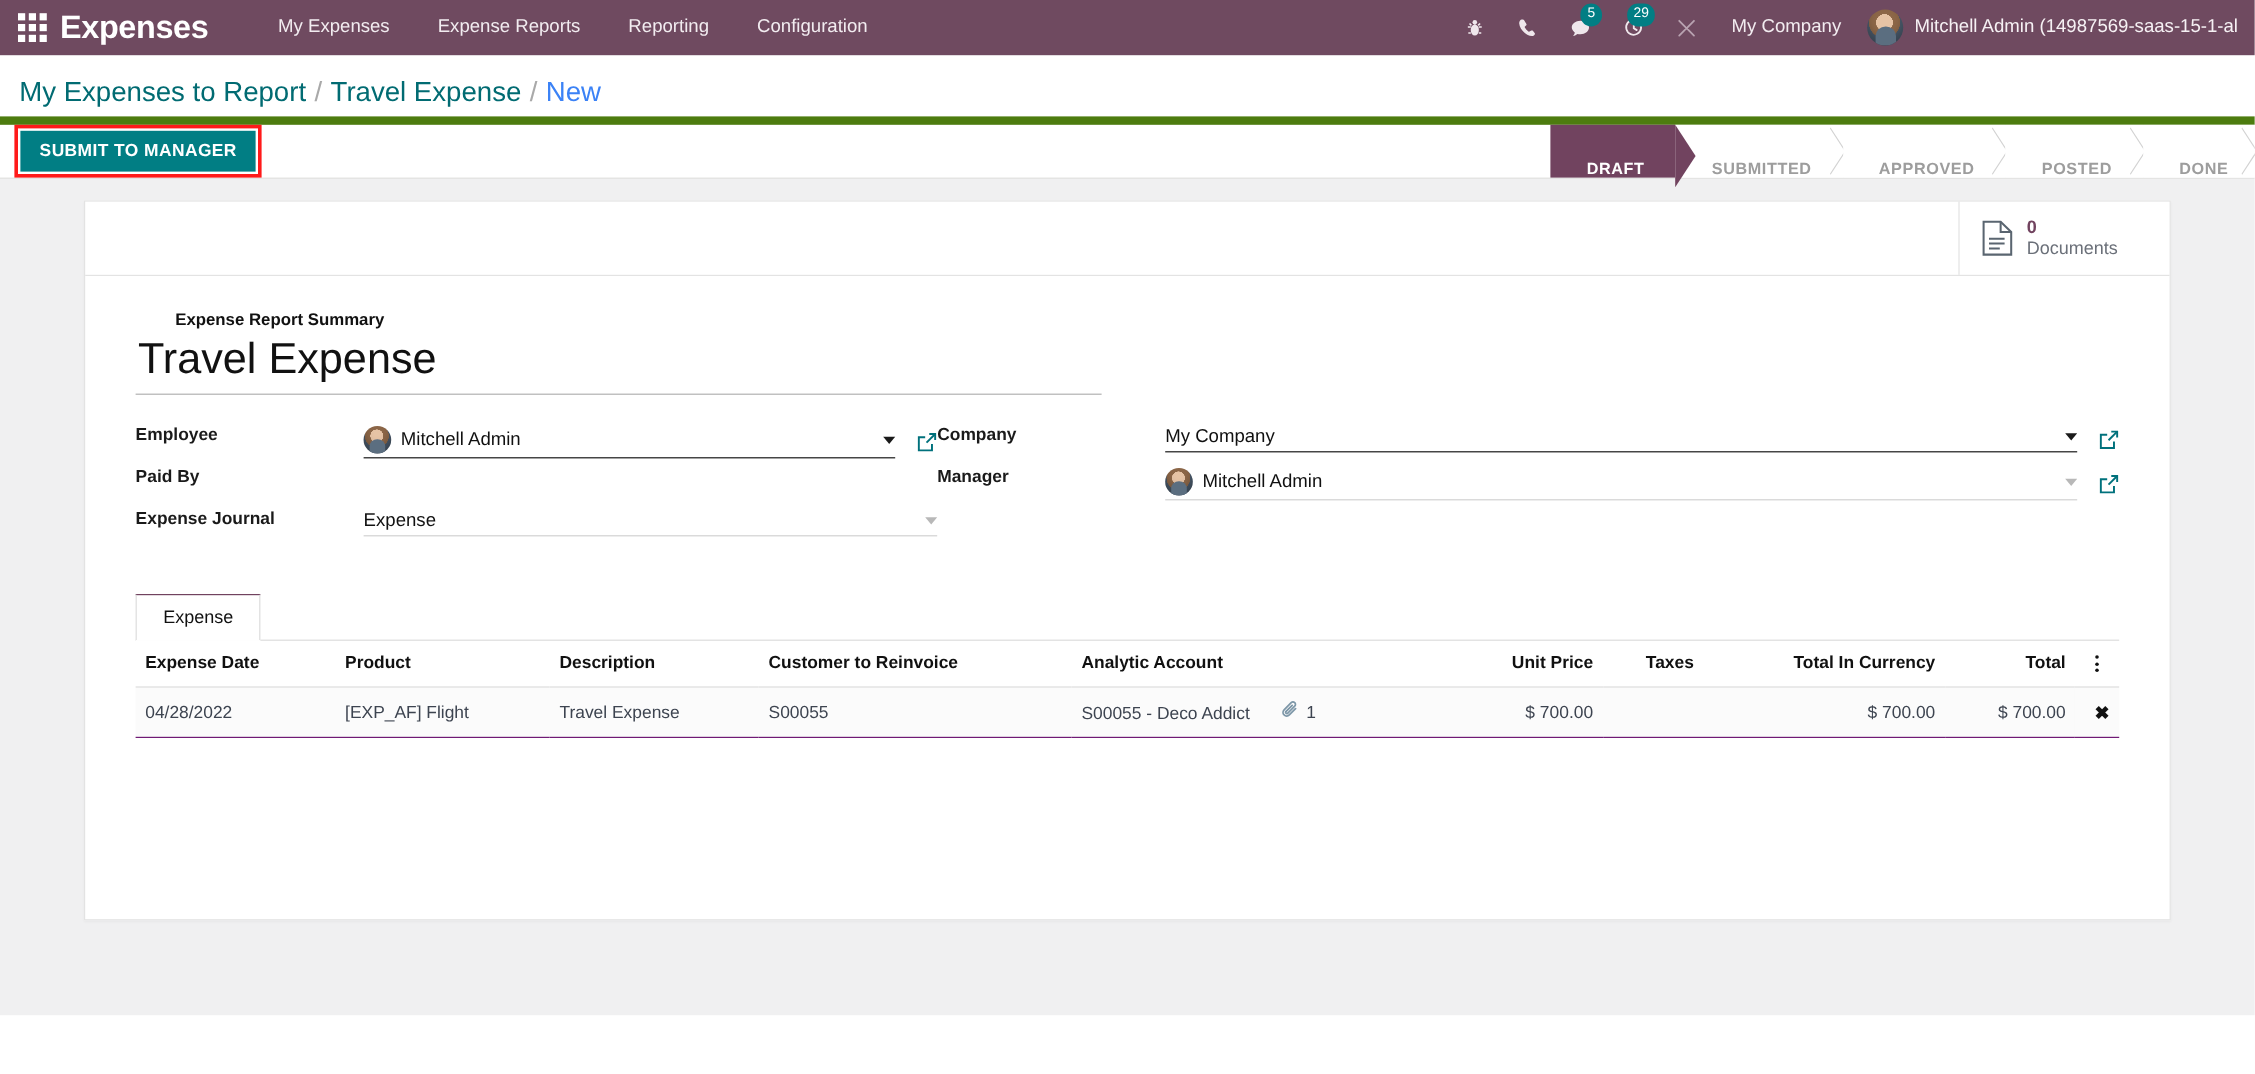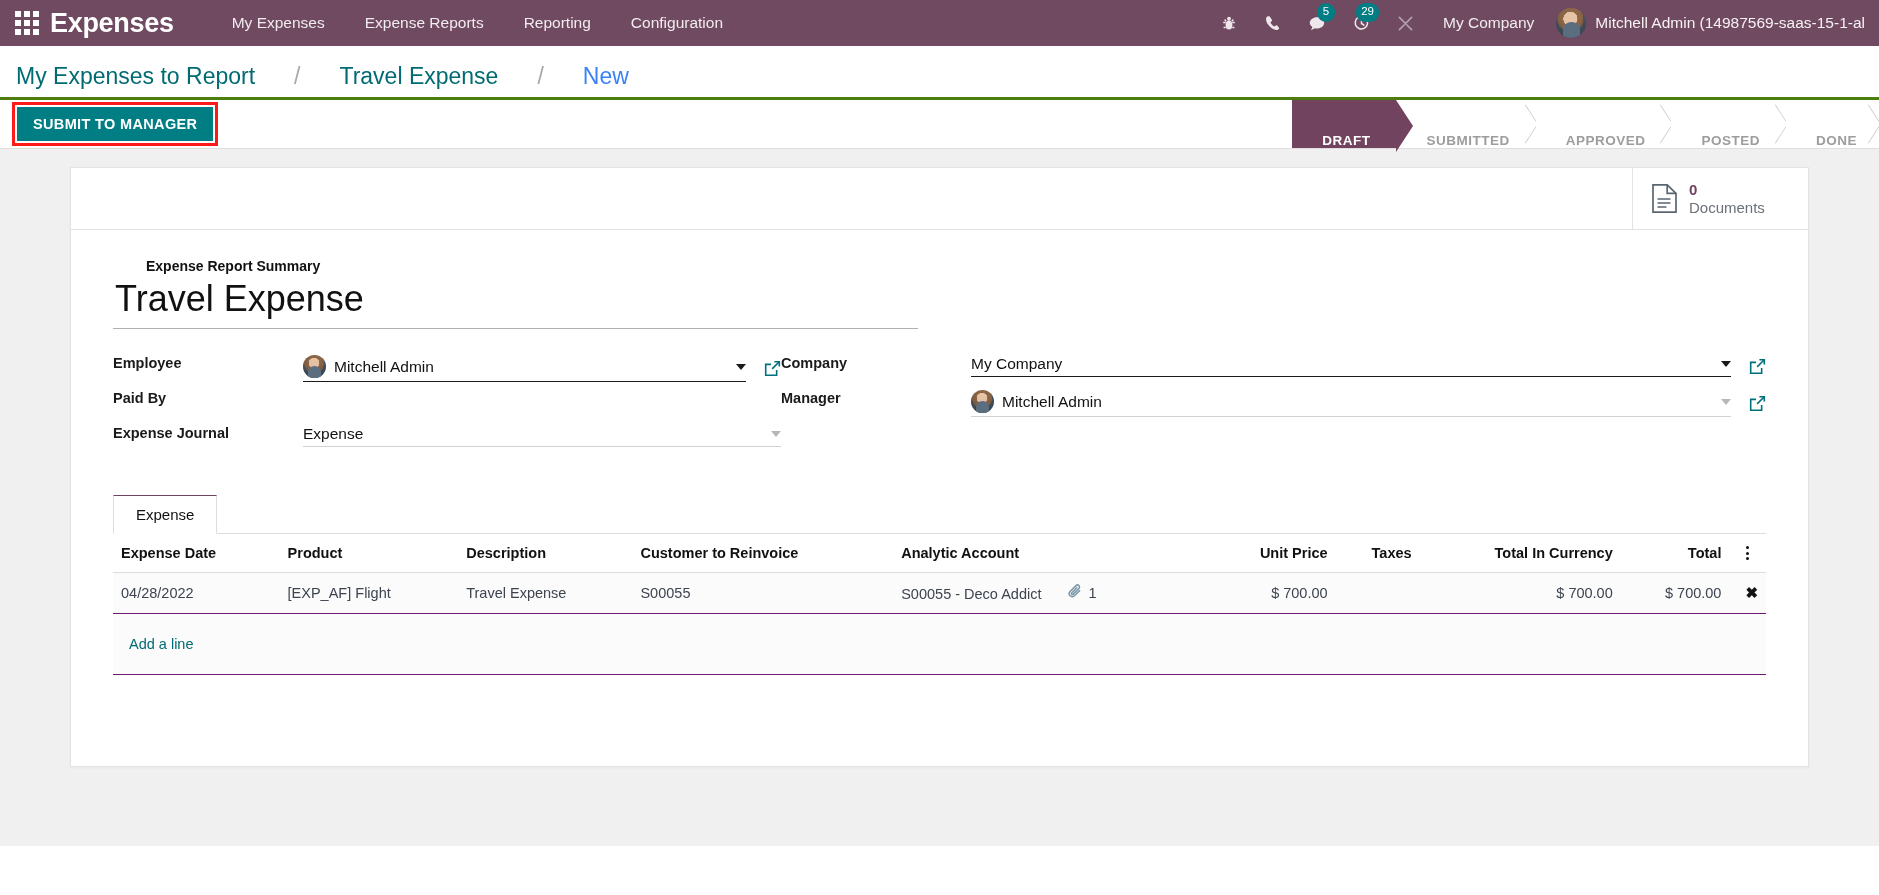--- a/index.html
+++ b/index.html
@@ -120,21 +120,20 @@
   .control-panel {
     background: #fff;
     padding: 0 14px;
   }
   .breadcrumb {
     display: flex;
     align-items: baseline;
     font-size: 23px;
     padding: 17px 0 7px 2px;
     color: #8f8f8f;
-    gap: 32px;
   }
   .breadcrumb a { color: #00717c; color:#016b72; text-decoration: none; cursor: pointer; }
   .breadcrumb .sep { color: #a9a9a9; margin: 0 7px; }
   .breadcrumb .current { color: #3b82f6; }
 
   .cp-buttons { display: flex; align-items: center; gap: 6px; padding: 4px 0 14px 2px; }
   .btn-save {
     background: #017e84;
     color: #fff;
     border: none;
@@ -151,21 +150,21 @@
     border: none;
     font-size: 14.5px;
     font-weight: 700;
     letter-spacing: .4px;
     padding: 9px 14px;
     cursor: pointer;
   }
 
   
   .statusbar-wrap {
-    border-top: 3px solid #4d7c0f;
+    border-top: 7px solid #4d7c0f;
     border-bottom: 1px solid #dededd;
     background: #fff;
     display: flex;
     align-items: center;
     justify-content: space-between;
     height: 52px;
     padding: 0 0 0 10px;
     position: relative;
   }
   .submit-highlight {
@@ -639,24 +638,19 @@
                 </span>
               </td>
               <td class="num">$ 700.00</td>
               <td class="num"></td>
               <td class="num">$ 700.00</td>
               <td class="num">$ 700.00</td>
               <td>
                 <span class="row-x">✖</span>
               </td>
             </tr>
-            <tr class="add-line-row">
-              <td colspan="10">
-                <span class="add-line">Add a line</span>
-              </td>
-            </tr>
           </tbody>
         </table>
       </div>
 
     </div>
   </div>
 </div>
 
 </body></html>

